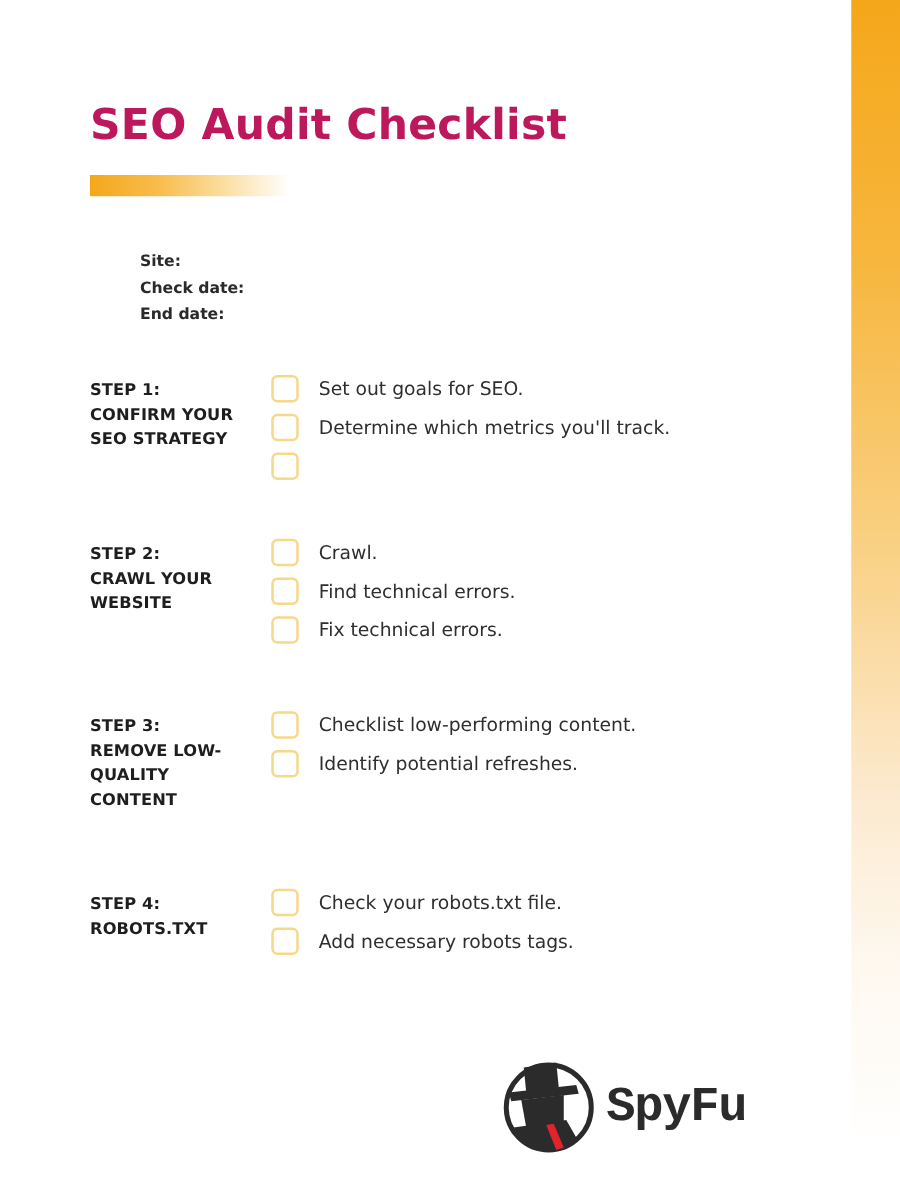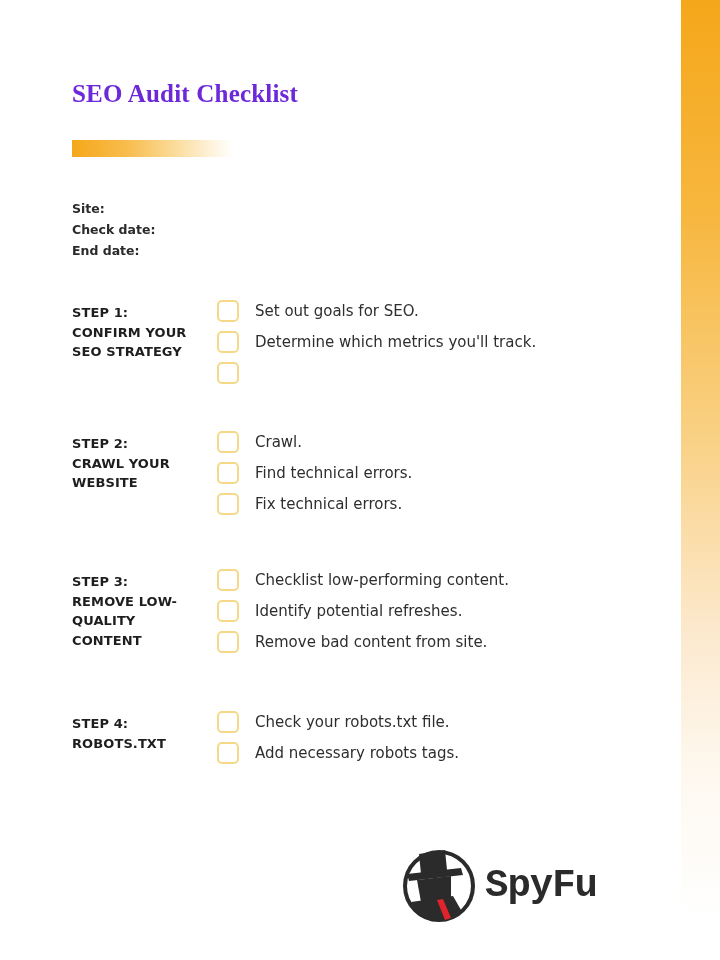--- a/index.html
+++ b/index.html
@@ -21,44 +21,43 @@
       top: 0;
       width: 39px;
       height: 940px;
       background: linear-gradient(to bottom, #f5a71a 0%, #f7b63d 22%, #f9cf7f 45%, #fcead0 68%, #fef8ef 82%, #ffffff 98%);
     }
     .title {
       position: absolute;
       left: 72px;
       top: 80px;
       margin: 0;
-      font-size: 25px;
+      font-size: 34px;
       font-weight: bold;
       letter-spacing: 0.2px;
-      color: #6d28d9;
-      font-family: Liberation Serif, serif;
+      color: #be185d;
     }
     .accent-bar {
       position: absolute;
       left: 72px;
       top: 140px;
       width: 160px;
       height: 17px;
       background: linear-gradient(to right, #f5a71a 0%, #f8bd4e 35%, #fbdc9c 65%, #ffffff 100%);
     }
     .meta {
       position: absolute;
       left: 72px;
       top: 198px;
       font-size: 12.5px;
       font-weight: bold;
       line-height: 21px;
       color: #2a2a2a;
     }
-    .meta div { height: 21px; }
+    .meta div { height: 21px; margin-left: 40px; }
     .step {
       position: absolute;
       left: 72px;
       width: 560px;
     }
     .step-label {
       position: absolute;
       left: 0;
       top: 0;
       width: 130px;
@@ -180,24 +179,20 @@
   </div>
   <div class="items">
     <div class="item">
       <span class="checkbox"></span>
       <span class="item-text">Checklist low-performing content.</span>
     </div>
     <div class="item">
       <span class="checkbox"></span>
       <span class="item-text">Identify potential refreshes.</span>
     </div>
-    <div class="item">
-      <span class="checkbox"></span>
-      <span class="item-text">Remove bad content from site.</span>
-    </div>
   </div>
 </section>
 
 <section class="step" style="top:714px;">
   <div class="step-label">
     <div>STEP 4:</div>
     <div>ROBOTS.TXT</div>
   </div>
   <div class="items">
     <div class="item">

